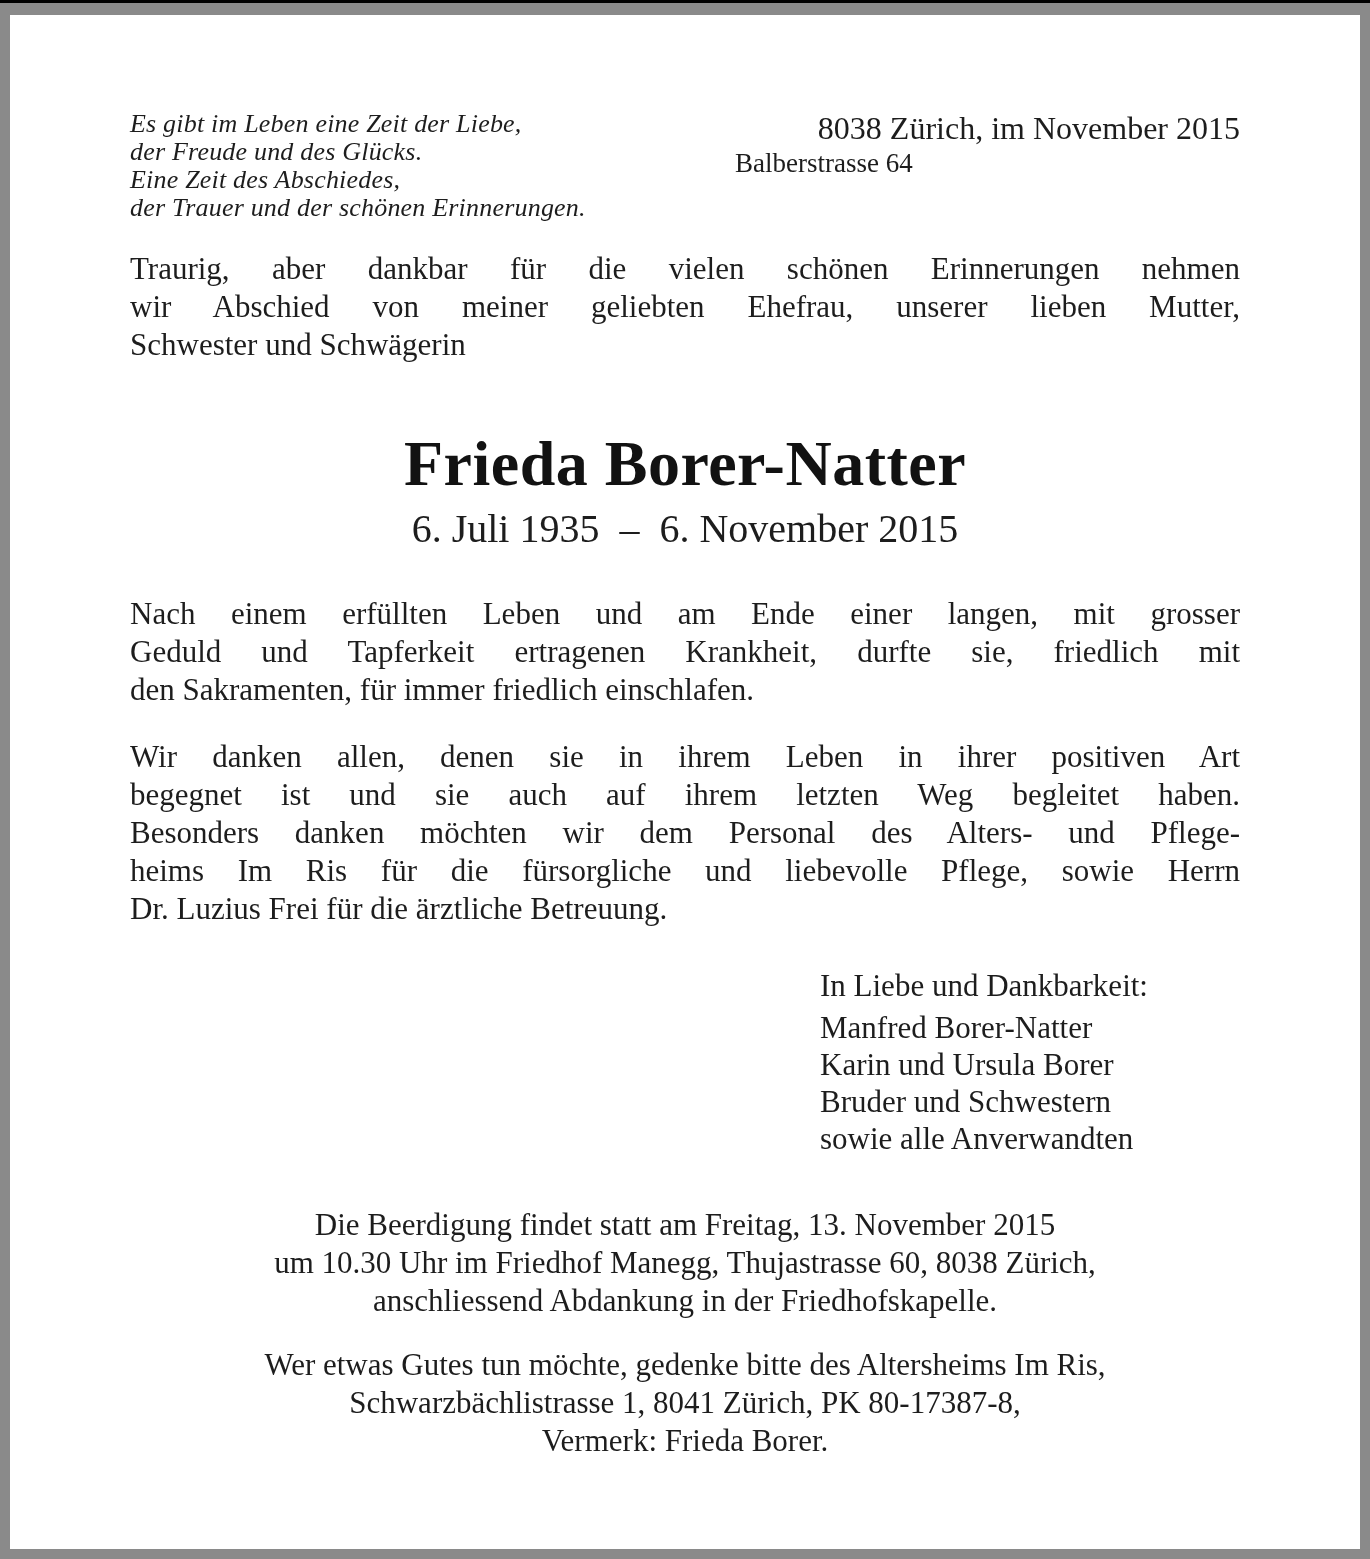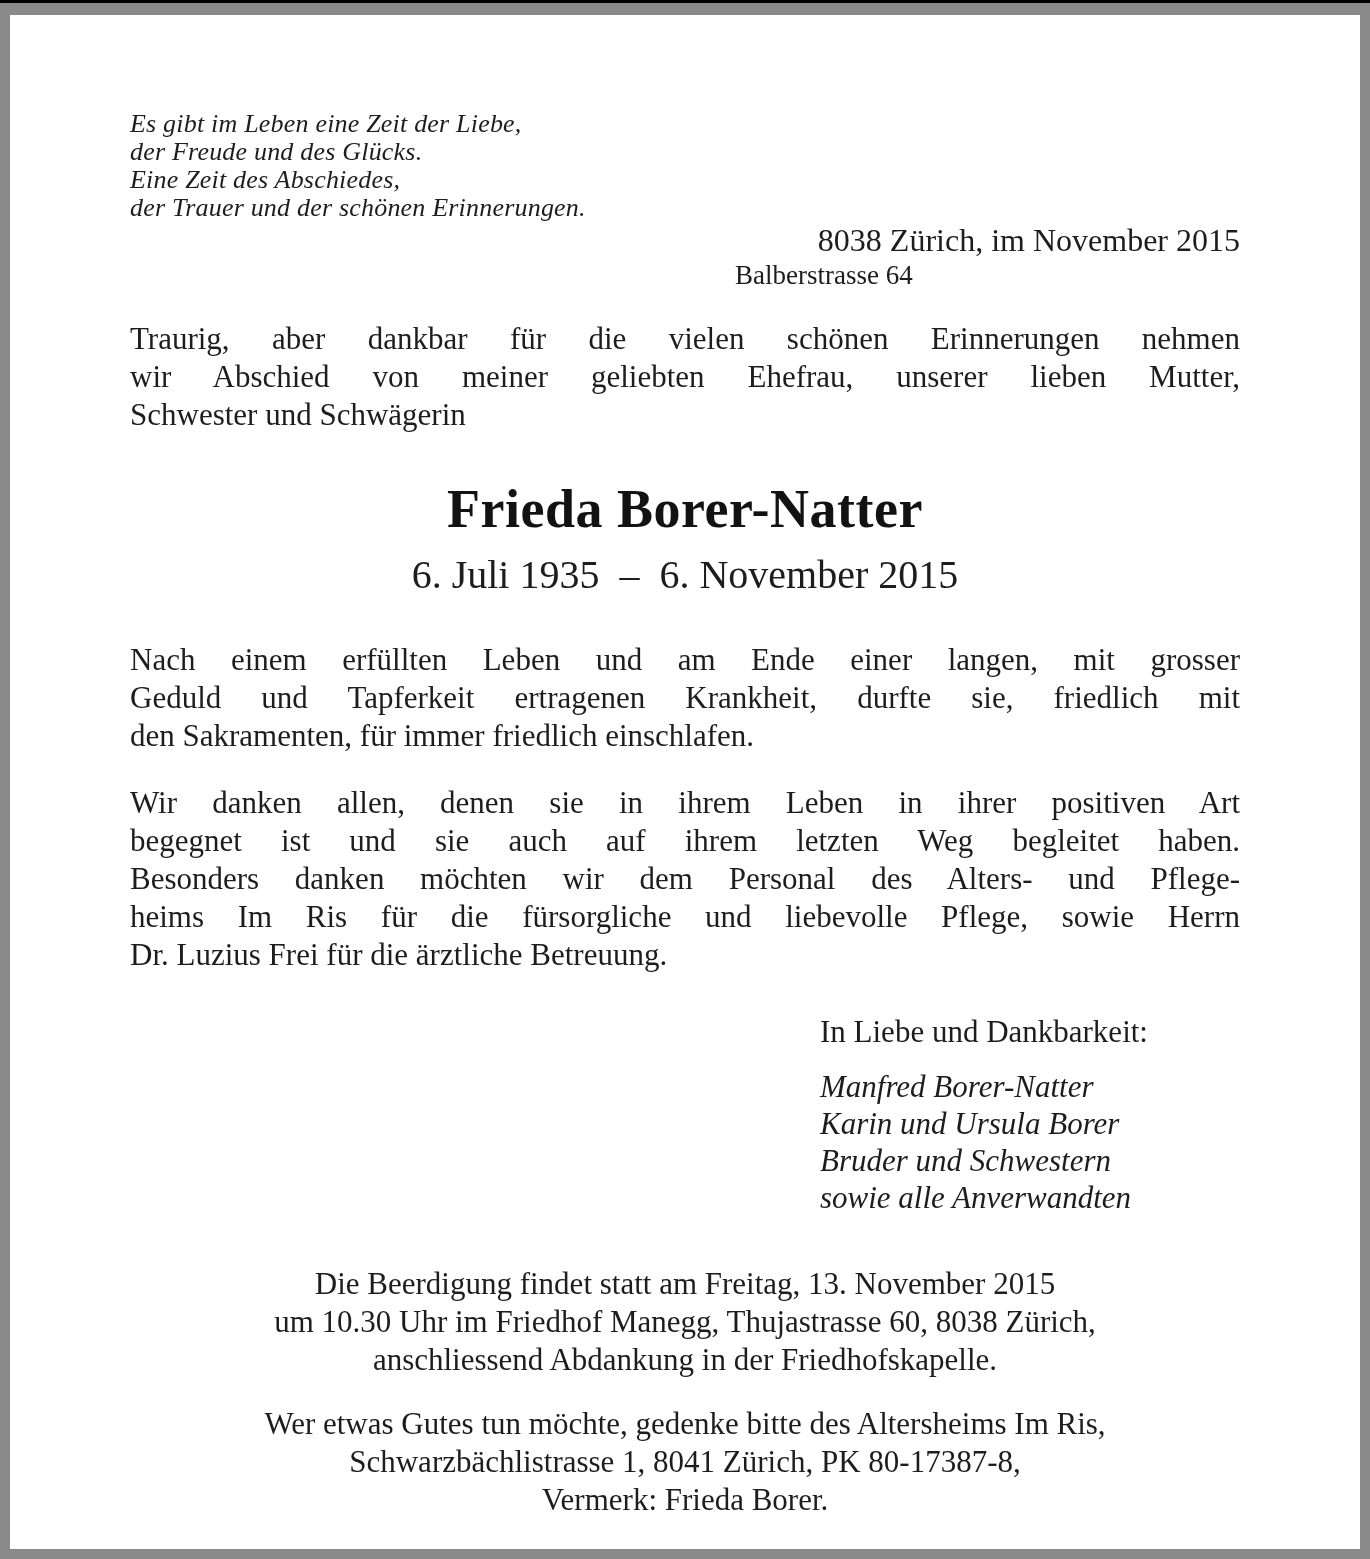--- a/index.html
+++ b/index.html
@@ -25,21 +25,20 @@
     color: #1d1d1d;
     font-family: "Liberation Serif", "DejaVu Serif", serif;
     box-sizing: border-box;
     padding: 95px 120px 0 120px;
     overflow: hidden;
   }
   
   .header-row {
     display: flex;
     align-items: flex-start;
-    flex-direction: column;
   }
   .epigraph {
     font-style: italic;
     font-size: 26px;
     line-height: 28px;
     letter-spacing: 0.2px;
   }
   .dateline {
     margin-left: auto;
     width: 505px;
@@ -60,22 +59,22 @@
   }
   .jline {
     text-align: justify;
     text-align-last: justify;
   }
   .lline {
     text-align: left;
   }
   .intro { margin-top: 28px; }
   .deceased-name {
-    margin-top: 38px;
-    font-size: 54px;
+    margin-top: 62px;
+    font-size: 64px;
     line-height: 75px;
     font-weight: bold;
     text-align: center;
     color: #121212;
     letter-spacing: 0.5px;
   }
   .deceased-dates {
     margin-top: 10px;
     font-size: 40px;
     line-height: 36px;
@@ -86,22 +85,21 @@
   .para-thanks { margin-top: 29px; }
   .closing {
     margin-top: 39px;
     margin-left: 690px;
   }
   .closing-heading {
     font-size: 31px;
     line-height: 38px;
   }
   .mourners {
-    margin-top: 17px;
-    font-style: italic;
+    margin-top: 4px;
     font-size: 31px;
     line-height: 37px;
   }
   .funeral {
     margin-top: 49px;
     font-size: 31px;
     line-height: 38px;
     text-align: center;
   }
   .donation {

